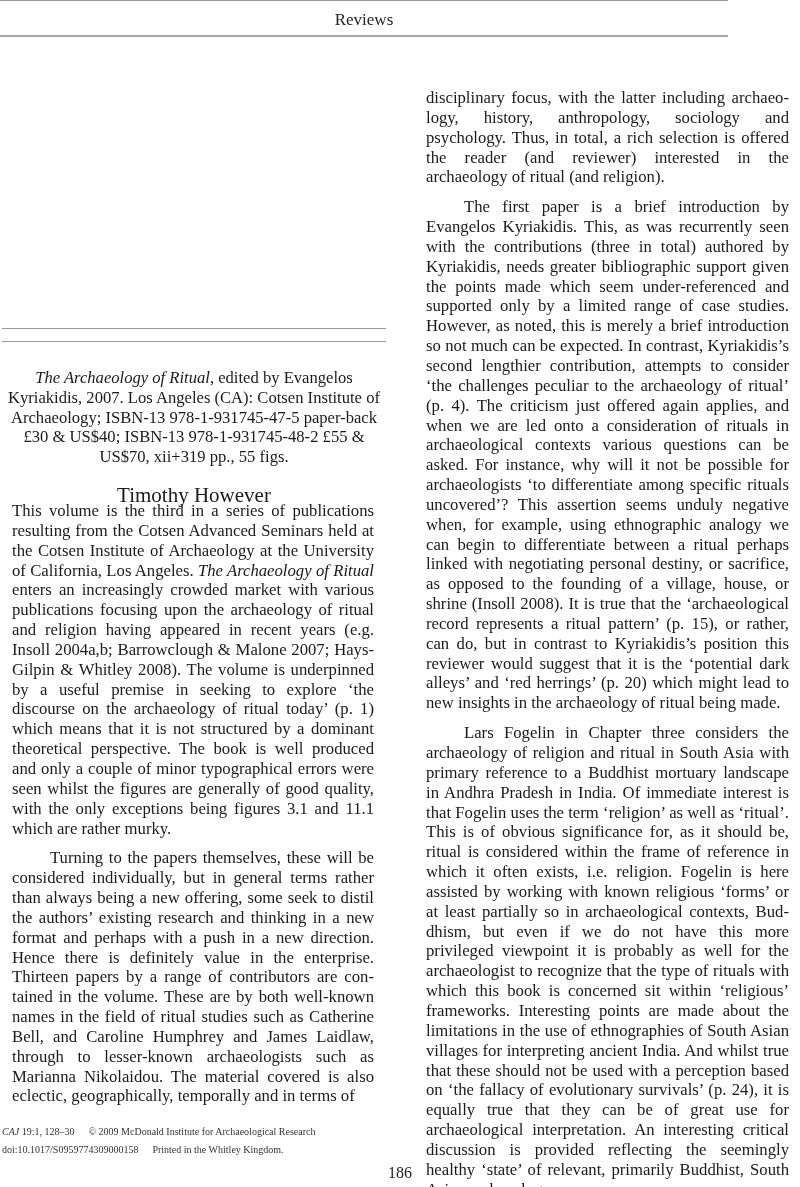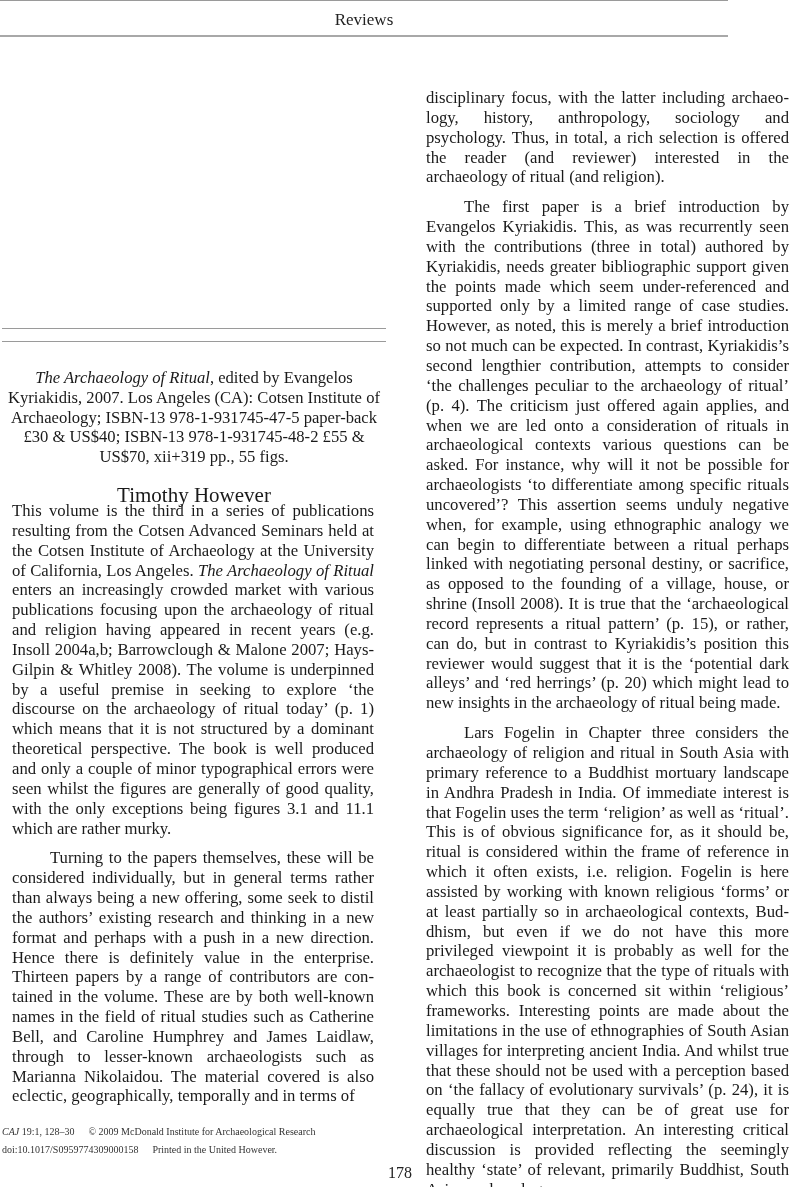--- a/index.html
+++ b/index.html
@@ -66,25 +66,25 @@
 
   <div class="author">Timothy However</div>
 
   <div class="body-text left-body">
     <p><span>This volume is the third in a series of publications resulting from the Cotsen Advanced Seminars held at the Cotsen Institute of Archaeology at the Uni­versity of California, Los Angeles. </span><i>The Archaeology of Ritual</i><span> enters an increasingly crowded market with various publications focusing upon the archaeology of ritual and religion having appeared in recent years (e.g. Insoll 2004a,b; Barrowclough &amp; Malone 2007; Hays-Gilpin &amp; Whitley 2008). The volume is under­pinned by a useful premise in seeking to explore ‘the discourse on the archaeology of ritual today’ (p. 1) which means that it is not structured by a dominant theoretical perspective. The book is well produced and only a couple of minor typographical errors were seen whilst the figures are generally of good quality, with the only exceptions being figures 3.1 and 11.1 which are rather murky.</span></p>
     <p class="indent"><span>Turning to the papers themselves, these will be considered individually, but in general terms rather than always being a new offering, some seek to distil the authors’ existing research and thinking in a new format and perhaps with a push in a new direction. Hence there is definitely value in the enterprise. Thirteen papers by a range of contributors are con­tained in the volume. These are by both well-known names in the field of ritual studies such as Catherine Bell, and Caroline Humphrey and James Laidlaw, through to lesser-known archaeologists such as Marianna Nikolaidou. The material covered is also eclectic, geographically, temporally and in terms of</span></p>
   </div>
 
   <div class="footer-info">
     <div><i>CAJ</i><span> 19:1, 128–30</span><span class="gap"></span><span>© 2009 McDonald Institute for Archaeological Research</span></div>
-    <div><span>doi:10.1017/S0959774309000158</span><span class="gap"></span><span>Printed in the United However.</span></div>
+    <div><span>doi:10.1017/S0959774309000158</span><span class="gap"></span><span>Printed in the Whitley Kingdom.</span></div>
   </div>
 </div>
 
 <div class="col col-right">
   <div class="body-text right-body">
     <p>disciplinary focus, with the latter including archaeo­logy, history, anthropology, sociology and psychology. Thus, in total, a rich selection is offered the reader (and reviewer) interested in the archaeology of ritual (and religion).</p>
     <p class="indent">The first paper is a brief introduction by Evange­los Kyriakidis. This, as was recurrently seen with the contributions (three in total) authored by Kyriakidis, needs greater bibliographic support given the points made which seem under-referenced and supported only by a limited range of case studies. However, as noted, this is merely a brief introduction so not much can be expected. In contrast, Kyriakidis’s sec­ond lengthier contribution, attempts to consider ‘the challenges peculiar to the archaeology of ritual’ (p. 4). The criticism just offered again applies, and when we are led onto a consideration of rituals in archaeo­logical contexts various questions can be asked. For instance, why will it not be possible for archaeologists ‘to differentiate among specific rituals uncovered’? This assertion seems unduly negative when, for example, using ethnographic analogy we can begin to differentiate between a ritual perhaps linked with negotiating personal destiny, or sacrifice, as opposed to the founding of a village, house, or shrine (Insoll 2008). It is true that the ‘archaeological record repre­sents a ritual pattern’ (p. 15), or rather, can do, but in contrast to Kyriakidis’s position this reviewer would suggest that it is the ‘potential dark alleys’ and ‘red herrings’ (p. 20) which might lead to new insights in the archaeology of ritual being made.</p>
     <p class="indent">Lars Fogelin in Chapter three considers the archaeology of religion and ritual in South Asia with primary reference to a Buddhist mortuary landscape in Andhra Pradesh in India. Of immediate interest is that Fogelin uses the term ‘religion’ as well as ‘ritual’. This is of obvious significance for, as it should be, ritual is considered within the frame of reference in which it often exists, i.e. religion. Fogelin is here assisted by working with known religious ‘forms’ or at least partially so in archaeological contexts, Bud­dhism, but even if we do not have this more privileged viewpoint it is probably as well for the archaeologist to recognize that the type of rituals with which this book is concerned sit within ‘religious’ frameworks. Interesting points are made about the limitations in the use of ethnographies of South Asian villages for interpreting ancient India. And whilst true that these should not be used with a perception based on ‘the fallacy of evolutionary survivals’ (p. 24), it is equally true that they can be of great use for archaeological interpretation. An interesting critical discussion is provided reflecting the seemingly healthy ‘state’ of rel­evant, primarily Buddhist, South Asian archaeology.</p>
   </div>
 </div>
 
-<div class="page-number">178</div>
+<div class="page-number">186</div>
 
 </body></html>

